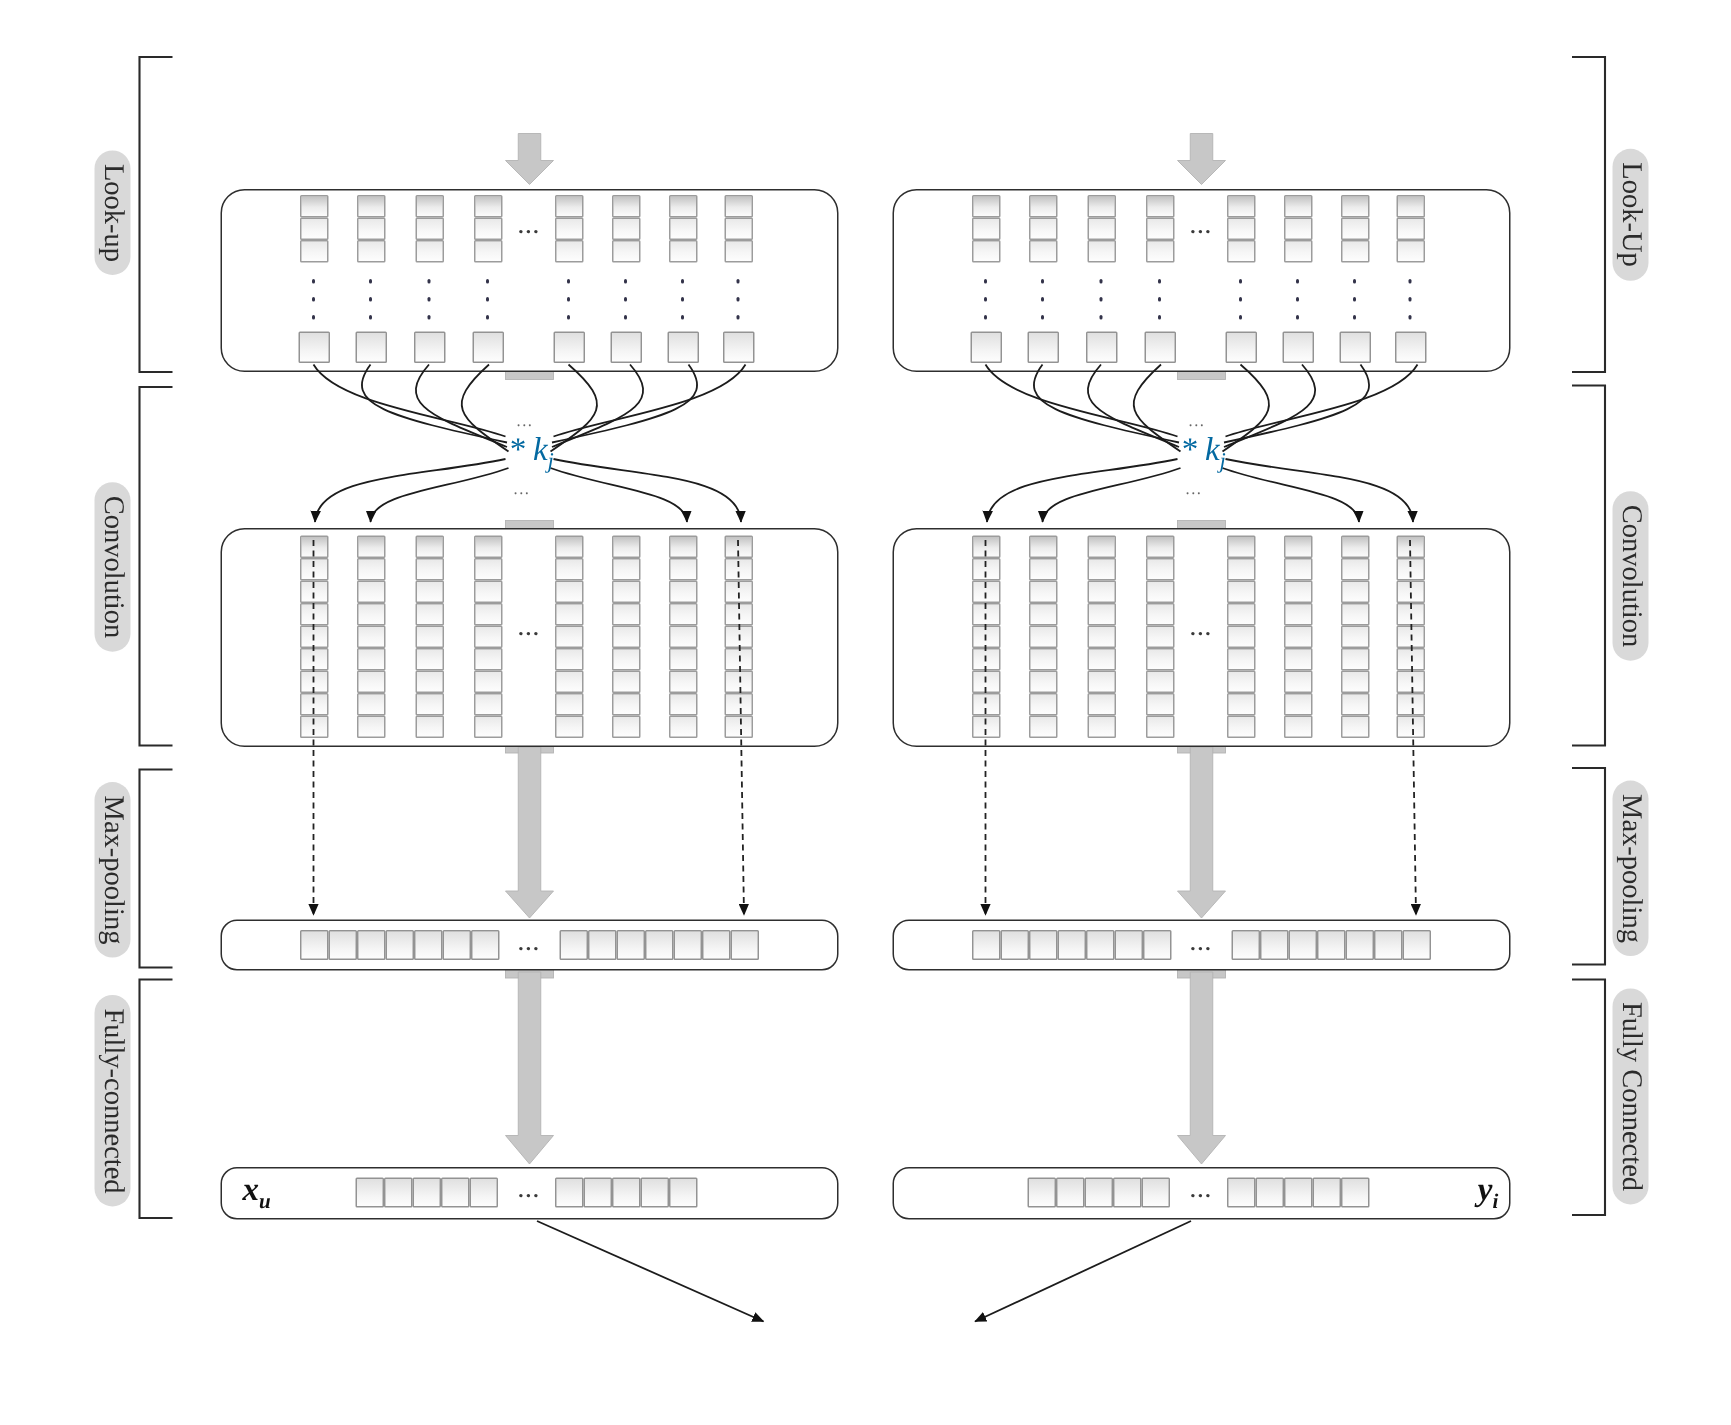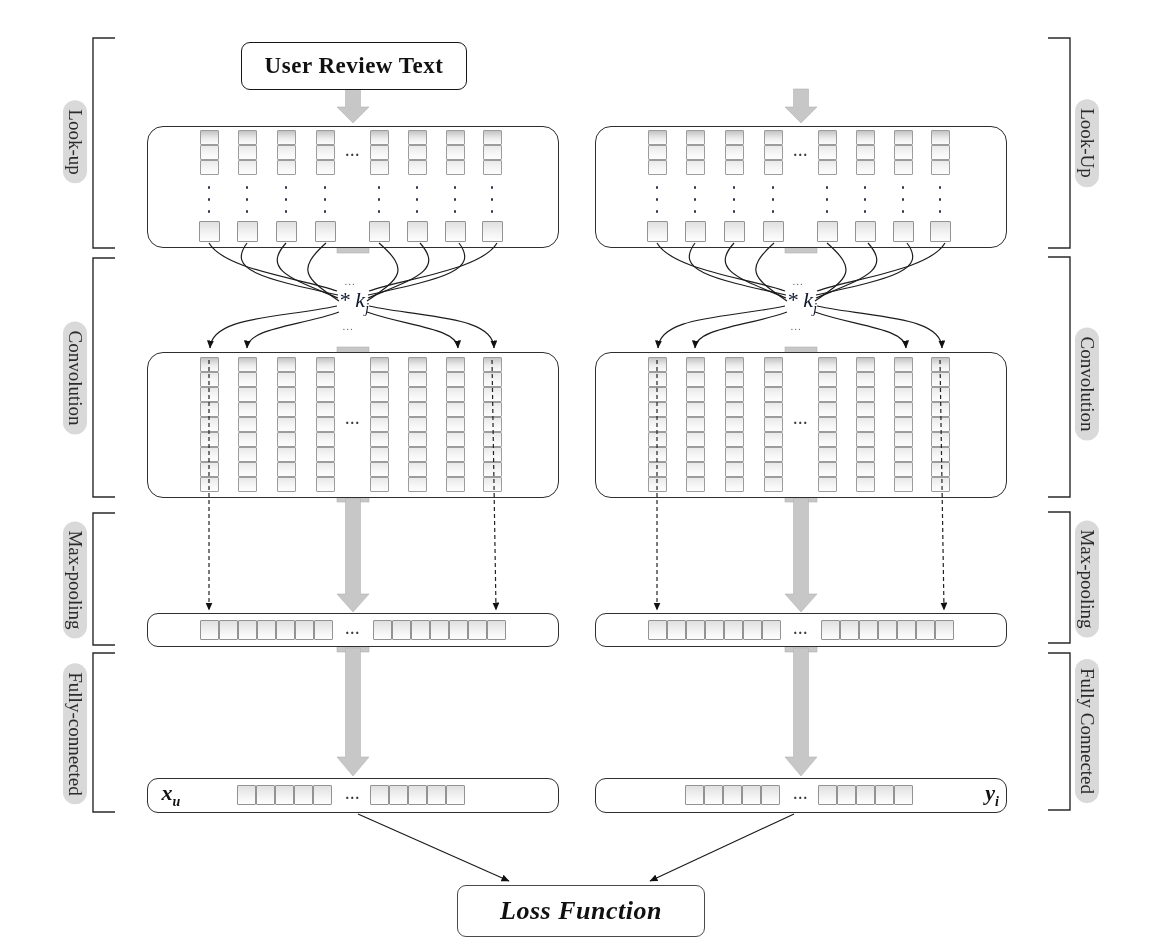--- a/index.html
+++ b/index.html
@@ -33,21 +33,21 @@
       font-size:26px;font-weight:bold;font-style:italic;letter-spacing:.5px;}
 
   .pill{position:absolute;z-index:4;background:#d9d9d9;border-radius:14px;
       writing-mode:vertical-rl;text-orientation:sideways;
       font-size:19px;color:#2b2b2b;padding:9px 2px;line-height:1.05;
       transform:translateY(-50%);white-space:nowrap;}
   .pill.left{left:63px;}
   .pill.right{left:1075px;}
 
   .kj{position:absolute;z-index:4;transform:translate(-50%,-50%);font-style:italic;
-      font-size:22px;color:#0f172a;white-space:nowrap;}
+      font-size:22px;color:#0369a1;white-space:nowrap;}
   .kj sub{font-size:15px;}
   .out-label{position:absolute;z-index:4;font-style:italic;font-weight:bold;font-size:22px;color:#111;
       transform:translate(-50%,-50%);white-space:nowrap;}
   .out-label sub{font-size:14px;}
 </style>
 </head>
 <body>
 
 <div id="stage">
 
@@ -448,29 +448,27 @@
         <polyline points="1048,257 1070,257 1070,497 1048,497"></polyline>
         <polyline points="1048,512 1070,512 1070,643 1048,643"></polyline>
         <polyline points="1048,653 1070,653 1070,810 1048,810"></polyline>
       </g>
       <g fill="none" stroke="#1c1c1c" stroke-width="1.2">
         <path d="M 358,814 L 509,881" marker-end="url(#ah)"></path>
         <path d="M 794,814 L 650,881" marker-end="url(#ah)"></path>
       </g>
     </svg>
 
-  <div class="title-box" style="left:241px;top:42px;">User Review Text</div>
 
   <div class="kj" style="left:354px;top:302px;"><span>* k</span><sub>j</sub></div>
   <div class="kj" style="left:802px;top:302px;"><span>* k</span><sub>j</sub></div>
 
   <div class="out-label" style="left:171px;top:795px;"><span>x</span><sub>u</sub></div>
   <div class="out-label" style="left:992px;top:795px;"><span>y</span><sub>i</sub></div>
 
-  <div class="loss-box">Loss Function</div>
 
   <div class="pill left" style="top:142px;">Look-up</div>
   <div class="pill left" style="top:378px;">Convolution</div>
   <div class="pill left" style="top:580px;">Max-pooling</div>
   <div class="pill left" style="top:734px;">Fully-connected</div>
 
   <div class="pill right" style="top:143px;">Look-Up</div>
   <div class="pill right" style="top:384px;">Convolution</div>
   <div class="pill right" style="top:579px;">Max-pooling</div>
   <div class="pill right" style="top:731px;">Fully Connected</div>

